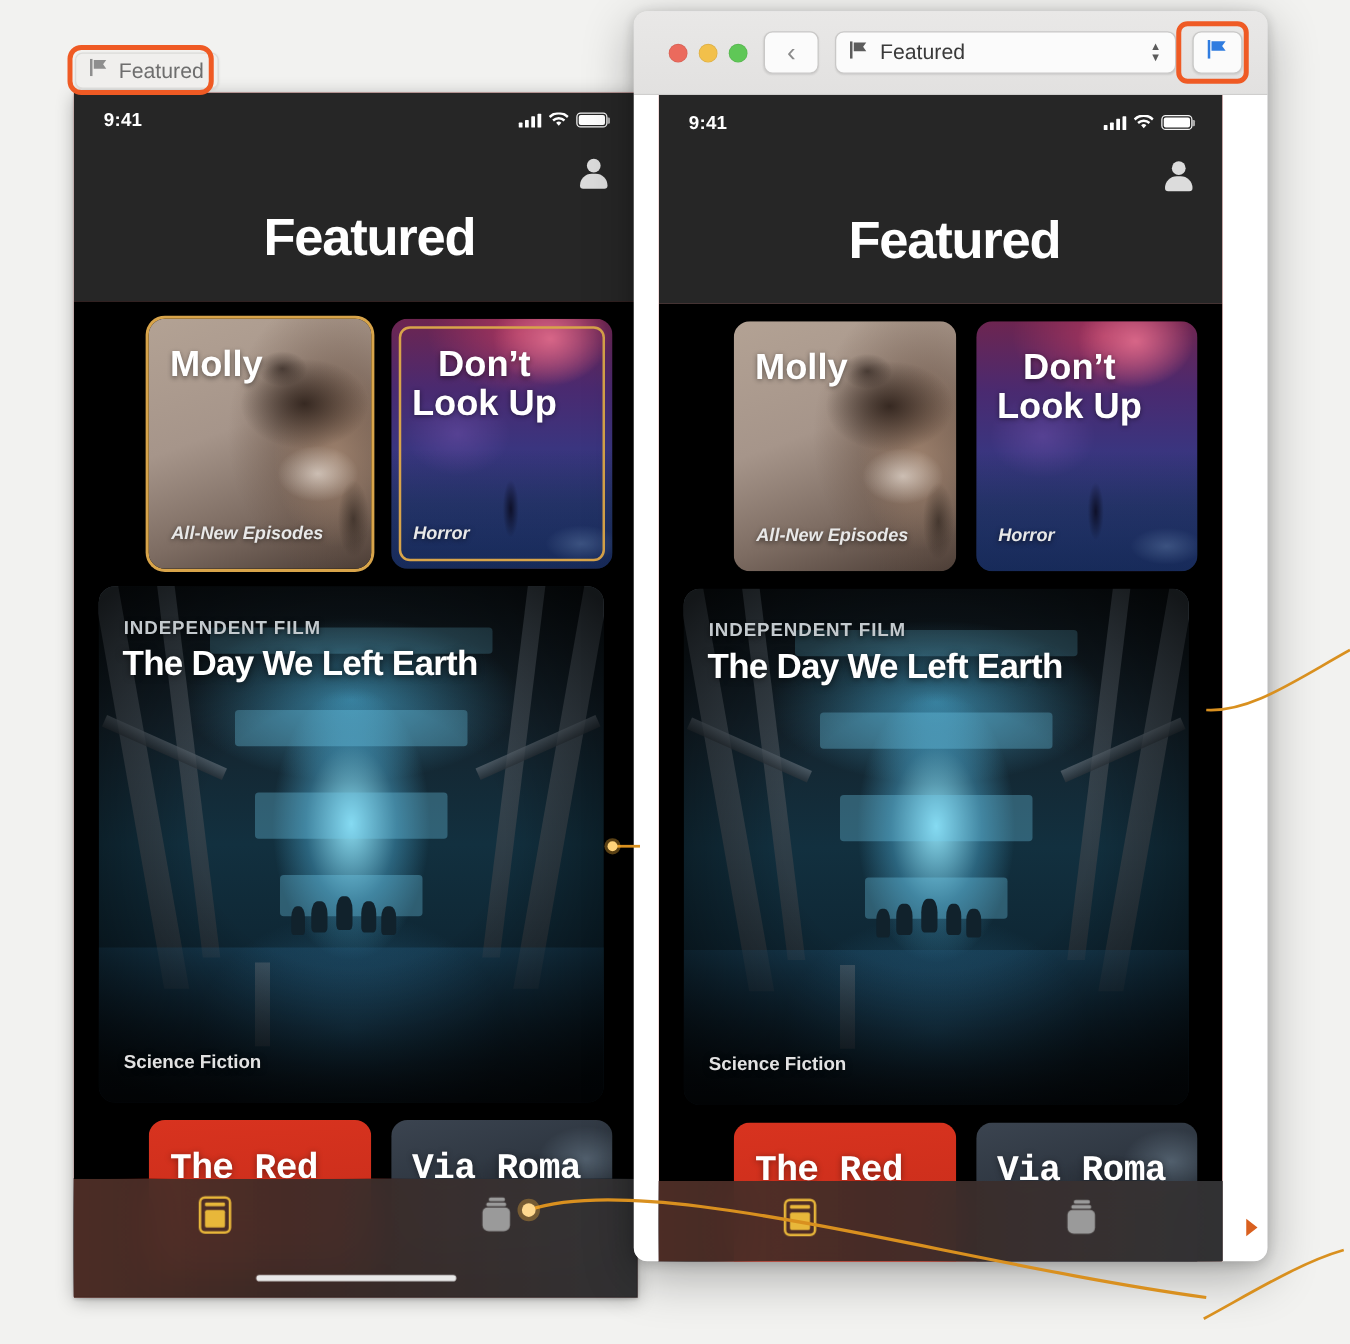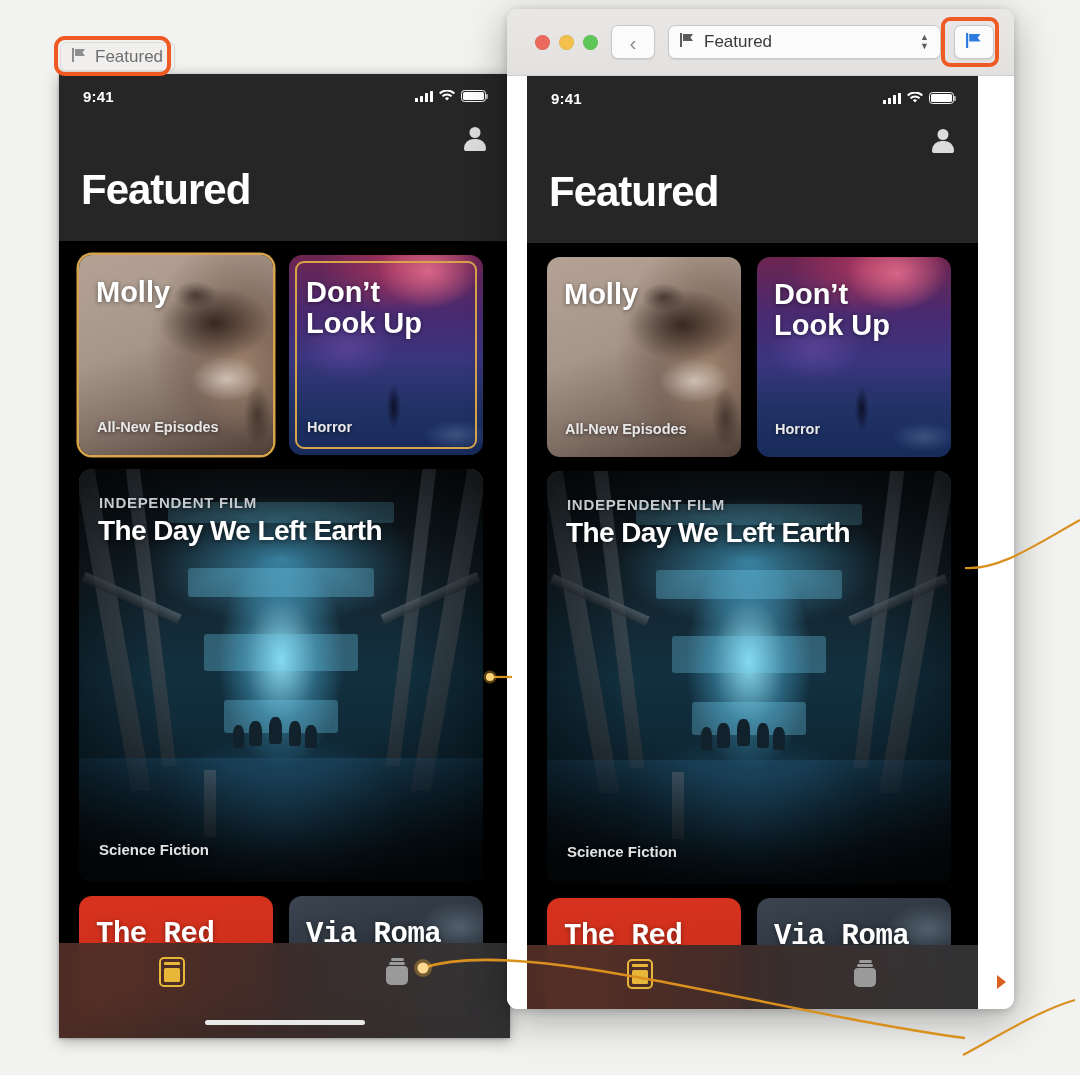--- a/index.html
+++ b/index.html
@@ -14,21 +14,21 @@
   
   .anno-svg{ position:absolute; left:0; top:0; width:1080px; height:1075px; pointer-events:none; z-index:90; }
   .hl-box{
     position:absolute; border:4px solid #ef5a24; border-radius:11px;
     z-index:95; pointer-events:none;
   }
   .hl-featured-label{ left:54px; top:36px; width:117px; height:40px; }
   .hl-flag-button{ left:941px; top:17px; width:58px; height:50px; border-radius:9px; }
 
   
-  .phone{ position:absolute; background:#fca5a5; overflow:hidden; }
+  .phone{ position:absolute; background:#fca5a5; overflow:hidden;text-align:center; }
   .phone-shadow{ box-shadow:0 3px 14px rgba(0,0,0,.30), 0 1px 3px rgba(0,0,0,.22); }
 
   .ios-header{ background:#262626; width:100%; }
   .statusbar{
     height:40px; display:flex; align-items:center;
     justify-content:space-between; padding:4px 24px 0 24px;
     color:#fff; font-size:15px; font-weight:600; letter-spacing:.2px;
   }
   .sb-right{ display:flex; align-items:center; gap:6px; }
   .sig{ display:flex; align-items:flex-end; gap:2px; height:12px; }
@@ -46,26 +46,26 @@
   .avatar-row{ height:52px; display:flex; align-items:center; justify-content:flex-end; padding-right:22px; }
   .avatar-ico{ width:26px; height:26px; position:relative; }
   .avatar-ico::before{ content:""; position:absolute; left:50%; top:0; transform:translateX(-50%);
      width:11px; height:11px; border-radius:50%; background:#dcdcdc; }
   .avatar-ico::after{ content:""; position:absolute; left:50%; bottom:2px; transform:translateX(-50%);
      width:22px; height:12px; border-radius:11px 11px 3px 3px; background:#dcdcdc; }
 
   .page-title{ color:#fff; font-weight:700; letter-spacing:-1px; padding:0 0 16px 0; }
 
   .content{ background:#000; position:relative; }
-  .cards-row{ display:flex; }
+  .cards-row{ display:flex;margin-left:40px; }
   .card{ position:relative; border-radius:13px; overflow:hidden; }
   .card .ct{ position:absolute; color:#fff; font-weight:700; line-height:1.06;
              text-shadow:0 1px 4px rgba(0,0,0,.45); }
   .card .cs{ position:absolute; color:#e8e8e8; font-weight:600;
-             text-shadow:0 1px 4px rgba(0,0,0,.55); }
+             text-shadow:0 1px 4px rgba(0,0,0,.55);font-style:italic; }
 
   
   .art-molly{ position:absolute; inset:0;
     background:
       radial-gradient(ellipse 48% 30% at 70% 34%, rgba(40,28,22,.85) 0%, rgba(40,28,22,0) 60%),
       radial-gradient(ellipse 26% 16% at 76% 62%, rgba(255,250,244,.55) 0%, rgba(255,250,244,0) 70%),
       radial-gradient(ellipse 40% 52% at 84% 55%, rgba(160,132,112,.9) 0%, rgba(160,132,112,0) 70%),
       radial-gradient(ellipse 70% 80% at 86% 46%, #6b5446 0%, rgba(107,84,70,0) 72%),
       linear-gradient(160deg,#b3a294 0%,#a6958a 42%,#7d6c62 72%,#4a3c35 100%);
   }

